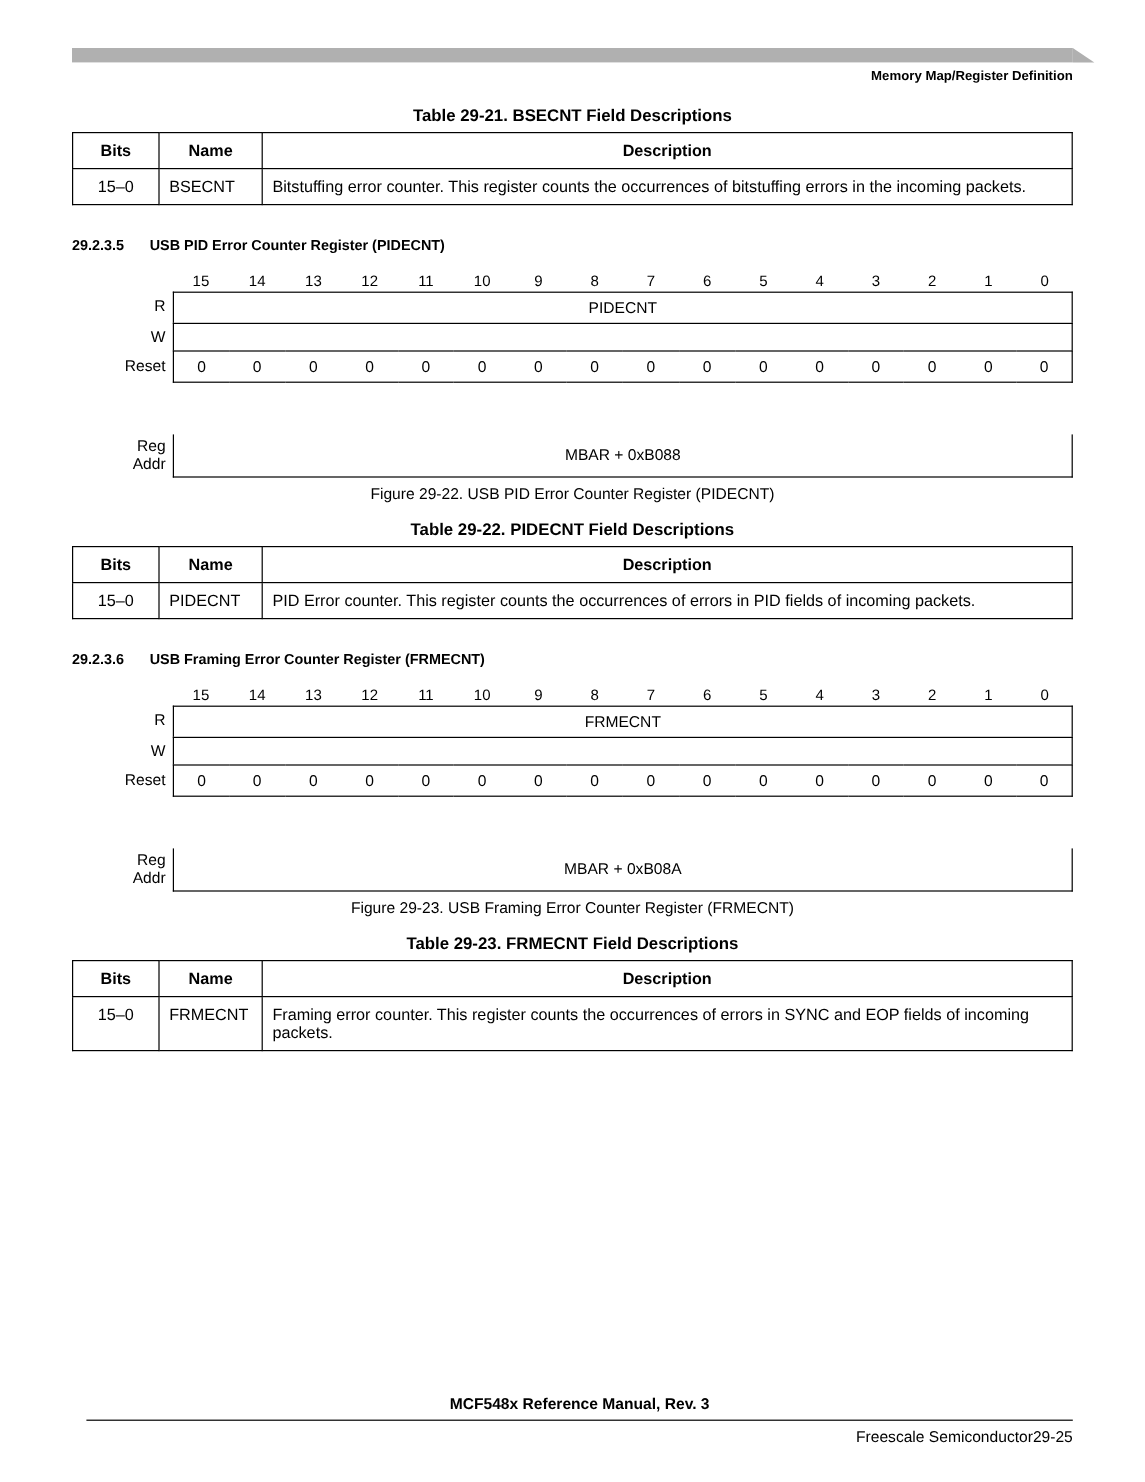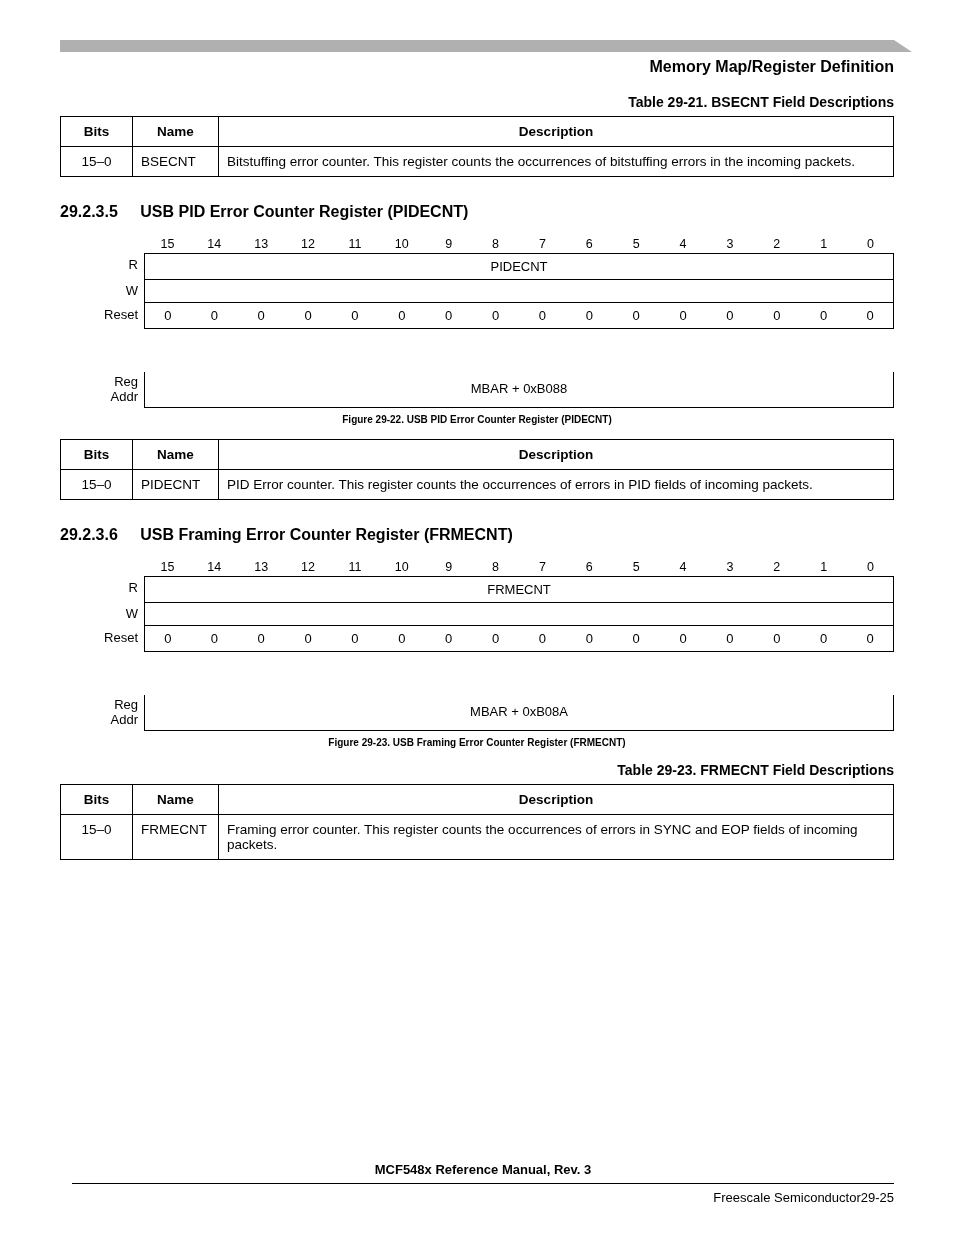--- a/index.html
+++ b/index.html
@@ -28,25 +28,25 @@
     position: absolute;
     right: -18px;
     top: 0;
     width: 0; height: 0;
     border-top: 12px solid transparent;
     border-left: 18px solid #b0b0b0;
   }
   .header-right {
     text-align: right;
     font-weight: bold;
-    font-size: 16px;
+    font-size: 11px;
     margin-bottom: 18px;
   }
   .tbl-caption {
-    text-align: right;
+    text-align: center;
     font-weight: bold;
     font-size: 14px;
     margin: 8px 0 6px 0;
   }
   table.field-table {
     border-collapse: collapse;
     width: 100%;
     font-size: 13.5px;
   }
   table.field-table th, table.field-table td {
@@ -56,21 +56,21 @@
   }
   table.field-table th {
     font-weight: bold;
     text-align: center;
   }
   table.field-table td.bits { text-align: center; width: 72px; }
   table.field-table td.name { text-align: left; width: 86px; }
   table.field-table td.desc { text-align: left; }
 
   h2.section {
-    font-size: 16px;
+    font-size: 12px;
     font-weight: bold;
     margin: 26px 0 14px 0;
   }
   h2.section .secnum { display: inline-block; margin-right: 18px; }
 
   
   .reg-wrap { margin: 8px 0 4px 26px; }
   .reg-bitnums {
     display: grid;
     grid-template-columns: 58px repeat(16, 1fr);
@@ -117,22 +117,22 @@
   .reg-addr .lab { text-align: right; padding: 3px 6px 3px 0; line-height: 1.15; }
   .reg-addr .val {
     border: 1px solid #000;
     border-top: none;
     text-align: center;
     padding: 9px 0;
   }
 
   .fig-caption {
     text-align: center;
-    font-weight: bold;
-    font-size: 10px;
+    font-weight: normal;
+    font-size: 13px;
     margin: 6px 0 14px 0;
   }
 
   .footer-block {
     position: absolute;
     bottom: 30px;
     left: 72px;
     right: 60px;
   }
   .footer-line {
@@ -227,20 +227,21 @@
       <div class="c">0</div>
       <div class="c last">0</div>
     </div>
     <div class="reg-addr">
       <div class="lab">Reg<br>Addr</div>
       <div class="val">MBAR + 0xB088</div>
     </div>
   </div>
   <div class="fig-caption">Figure 29-22. USB PID Error Counter Register (PIDECNT)</div>
 
+  <div class="tbl-caption">Table 29-22. PIDECNT Field Descriptions</div>
   <table class="field-table">
     <thead>
       <tr>
         <th>Bits</th>
         <th>Name</th>
         <th>Description</th>
       </tr>
     </thead>
     <tbody>
       <tr>

